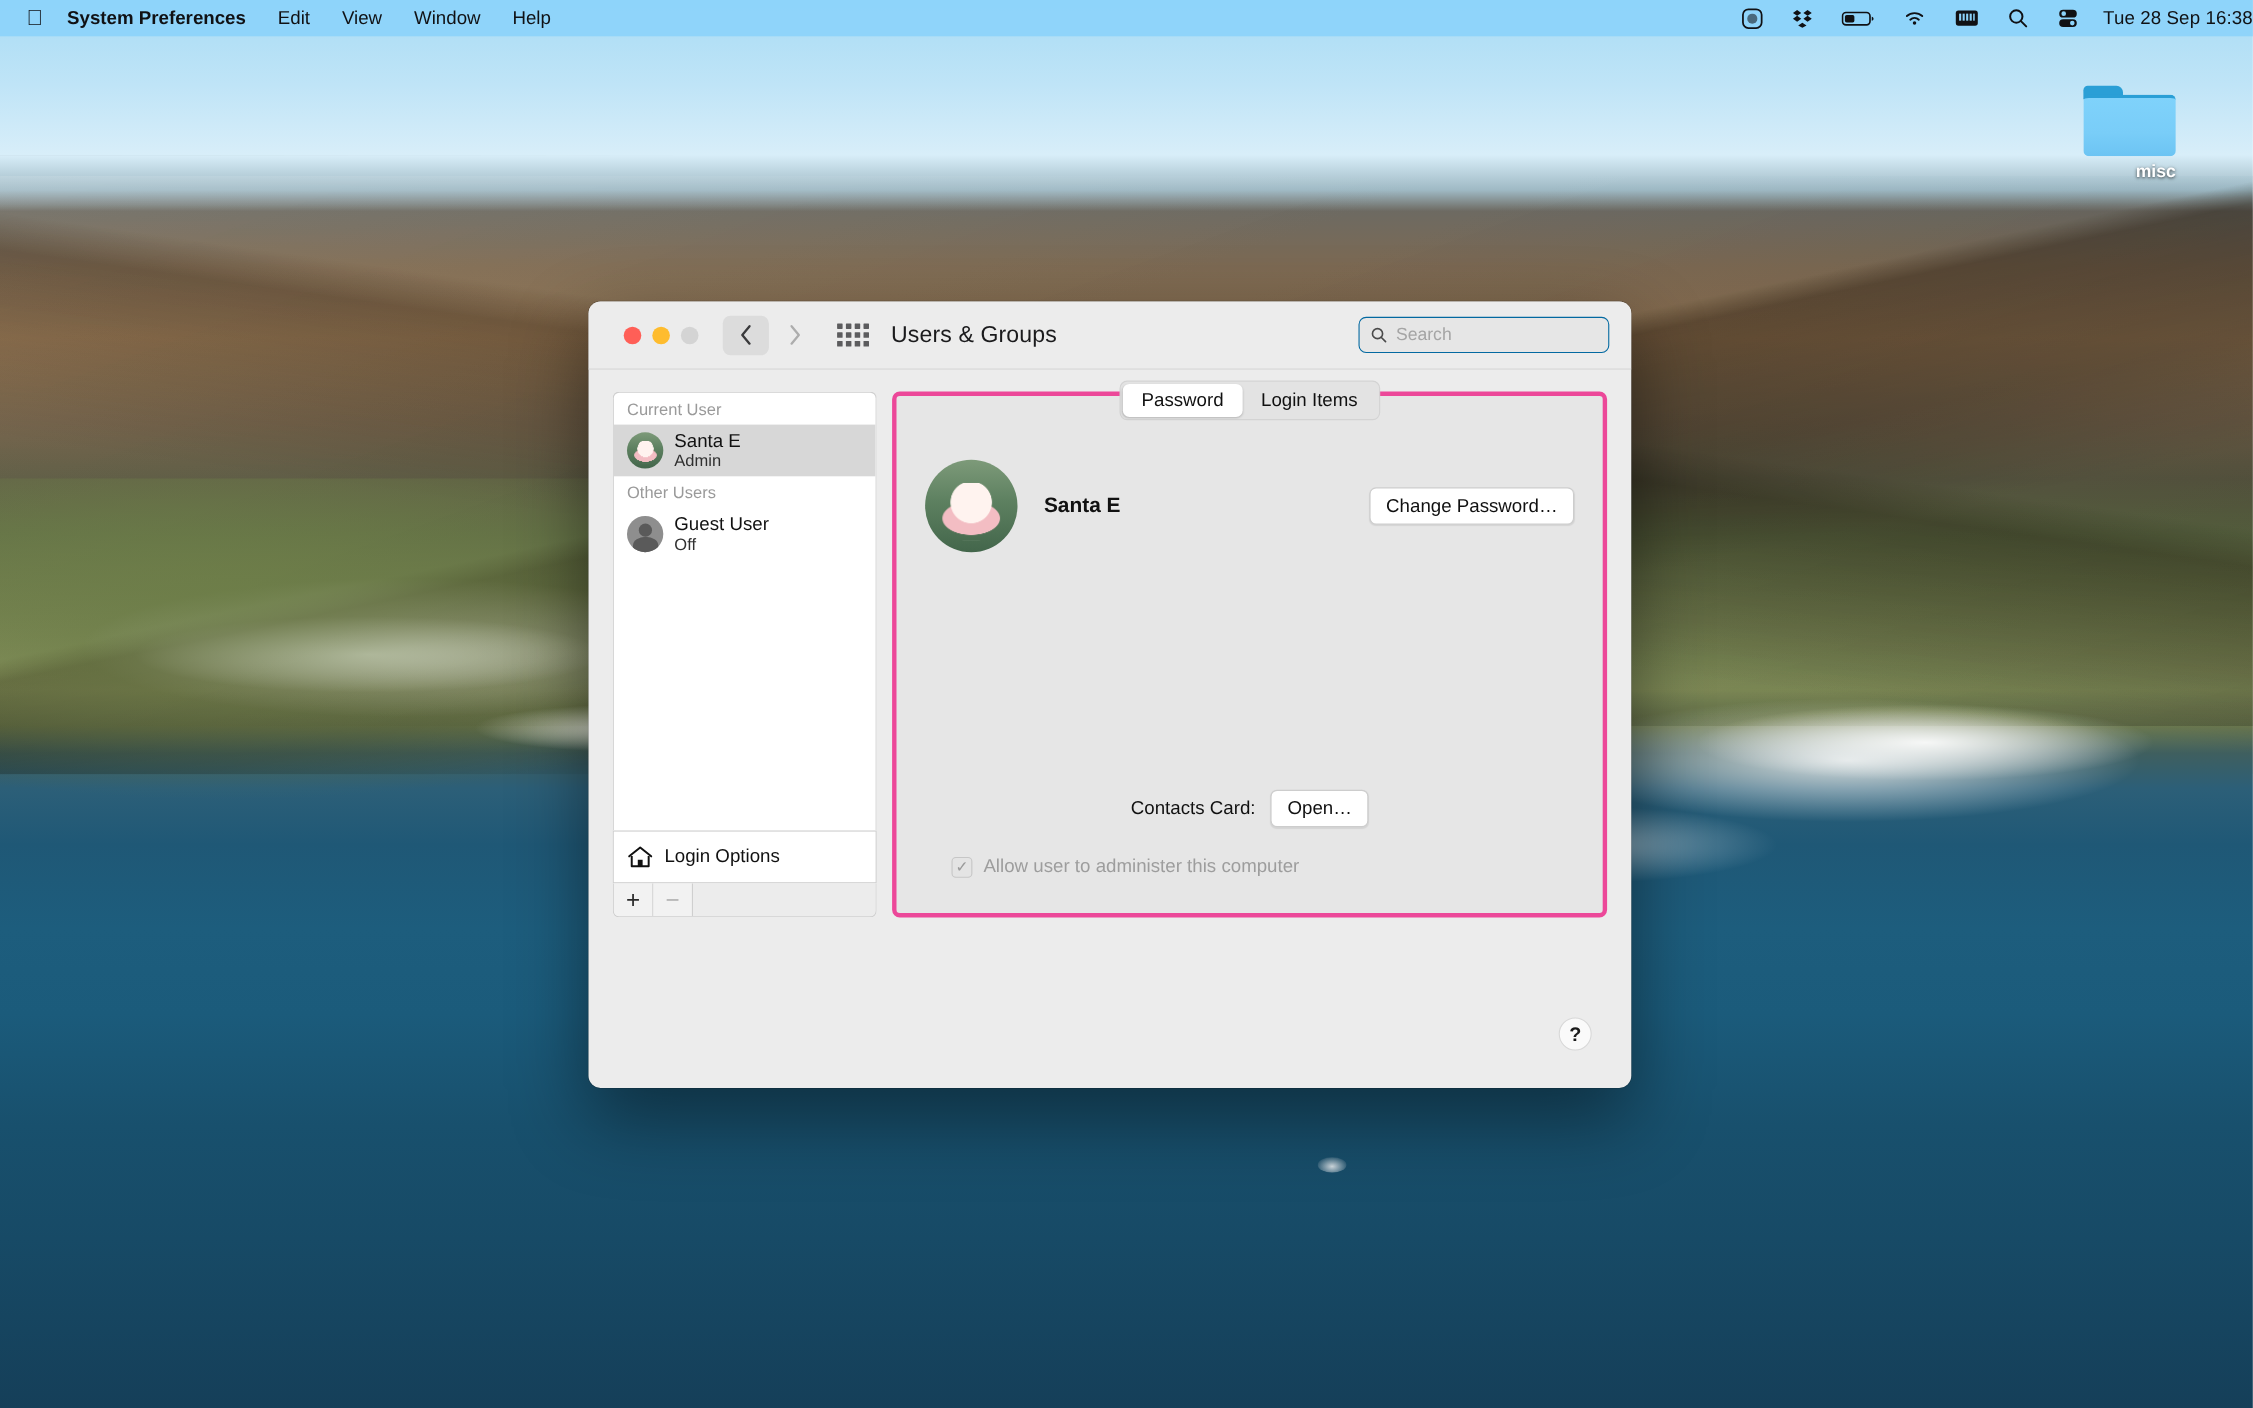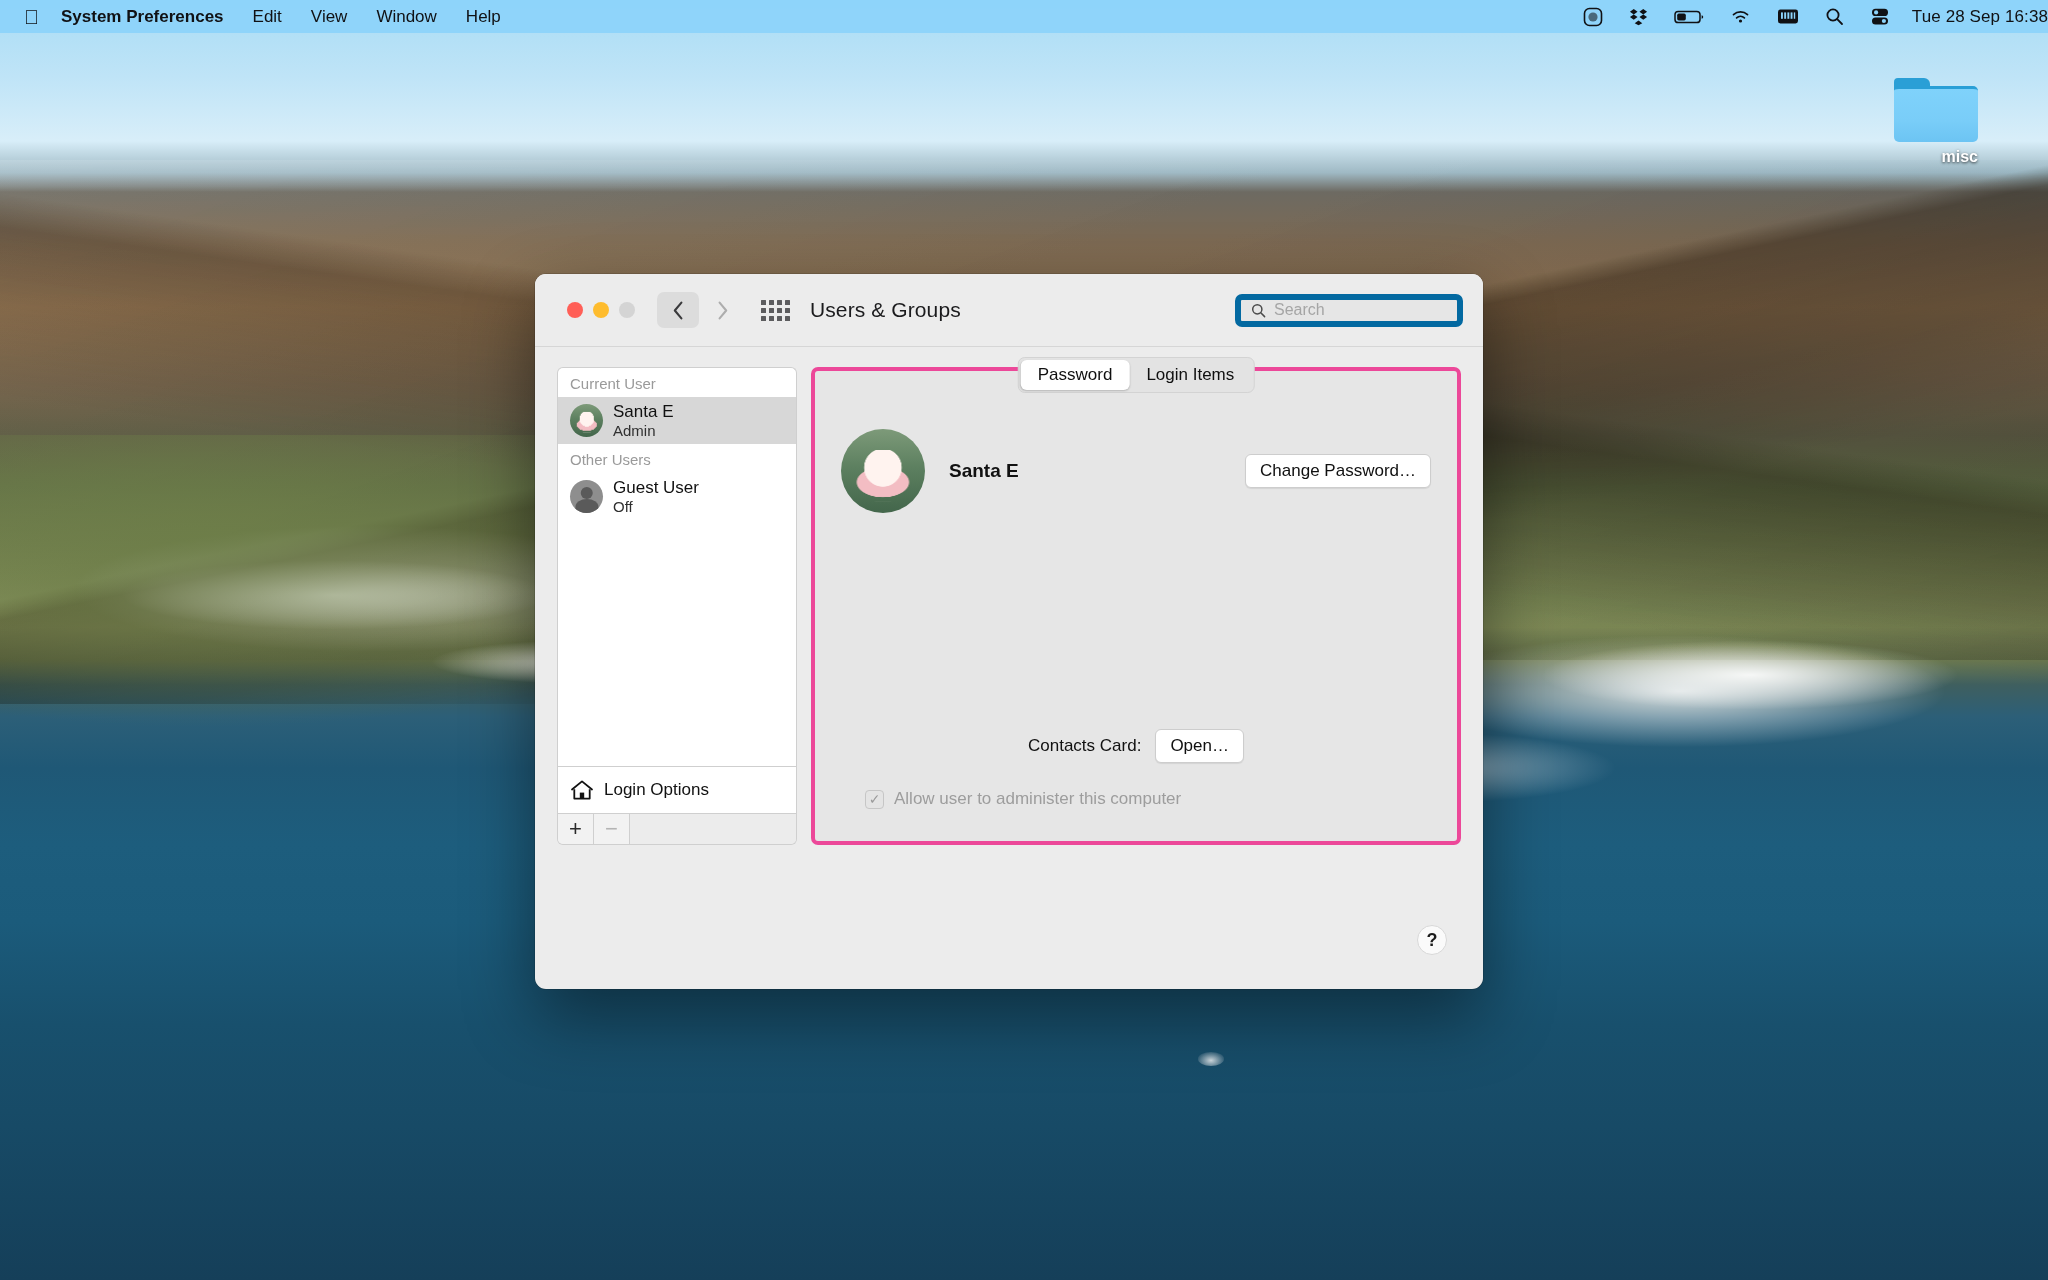--- a/index.html
+++ b/index.html
@@ -107,21 +107,21 @@
 
   
   #prefs-window {
     position:absolute; left:535px; top:274px; width:948px; height:715px;
     background:#ececec; border-radius:11px;
     box-shadow:0 26px 70px rgba(0,0,0,.46), 0 0 0 .5px rgba(0,0,0,.22);
     overflow:hidden; z-index:30;
   }
   
   #toolbar {
-    height:73px; background:#ececec;
+    height:62px; background:#ececec;
     border-bottom:1px solid #d6d6d6;
     display:flex; align-items:center; padding:0 20px;
   }
   .lights { display:flex; gap:10px; margin-left:12px; margin-right:22px; }
   .light { width:16px; height:16px; border-radius:50%; }
   .light.r { background:#ff5f57; }
   .light.y { background:#febc2e; }
   .light.g { background:#d4d4d4; }
   .navbtns { display:flex; align-items:center; gap:2px; margin-right:16px; }
   .navbtn {
@@ -134,21 +134,21 @@
   .chev { width:11px; height:19px; }
   #grid-icon {
     display:grid; grid-template-columns:repeat(4,5px); grid-template-rows:repeat(3,5px);
     gap:3px; margin-right:20px; margin-left:2px;
   }
   #grid-icon i { display:block; width:5px; height:5px; background:#5c5c5e; border-radius:.5px; }
   #win-title { font-size:21px; color:#1b1b1d; font-weight:500; letter-spacing:.1px; }
   .tb-spacer { flex:1; }
   #search-field {
     width:228px; height:33px; border-radius:7px;
-    background:#e6e6e6; border:6px solid #0369a1;
+    background:#e6e6e6; border:1px solid #0369a1;
     display:flex; align-items:center; padding:0 10px; gap:8px;
   }
   #search-field .sq { width:15px; height:15px; flex:0 0 auto; }
   #search-field .ph { font-size:16px; color:#a5a5a5; }
 
   
   #prefs-body { display:flex; padding:20px 22px 0 22px; gap:14px; height:498px; }
 
   
   #sidebar {

